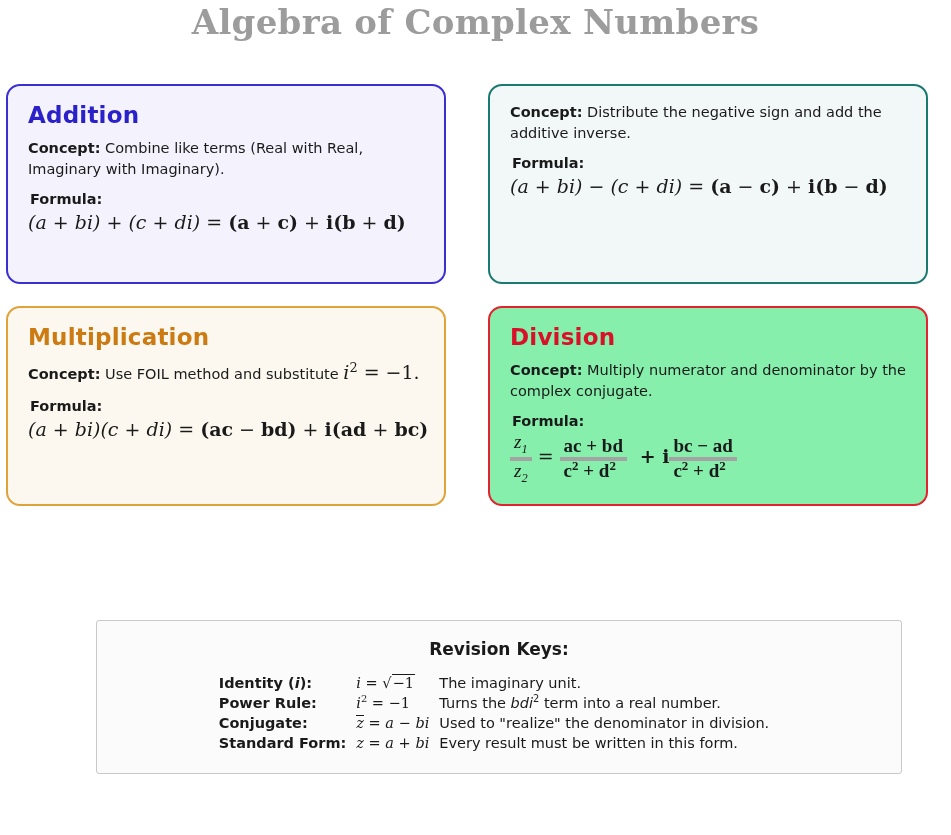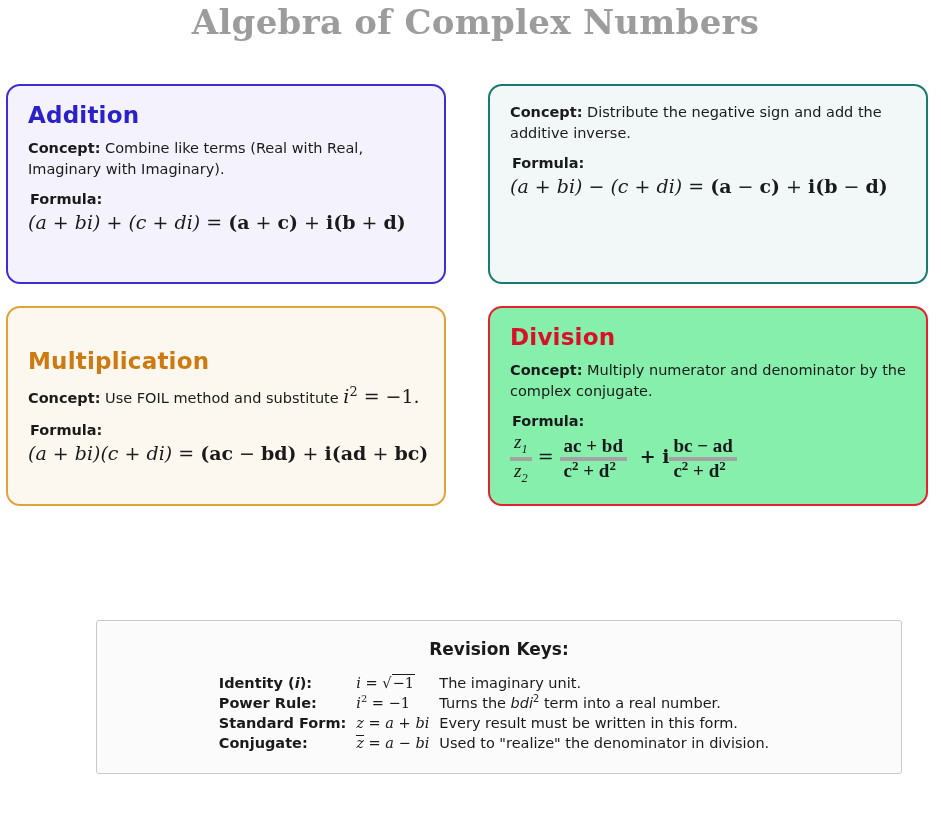--- a/index.html
+++ b/index.html
@@ -94,21 +94,21 @@
   
   .c-add { border-color: #3b2fd4; background: #f4f3fd; min-height: 200px;}
   .c-add .card-title { color: #2a21c9; }
   .c-add.shadowed::after { background: #b9b4ef; }
   
   .c-sub { border-color: #1a7a72; background: #f1f8f7; min-height: 200px;}
   .c-sub .card-title { color: #14706a; }
   .c-sub.shadowed::after { background: #a9cfcb; }
   
   .c-mul { border-color: #e0a33a; background: #fdf8ef; min-height: 200px;}
-  .c-mul .card-title { color: #cc7a12; margin-top: 24px; }
+  .c-mul .card-title { color: #cc7a12; }
   .c-mul.shadowed::after { background: #f0cf94; }
   
   .c-div { border-color: #e3222e; background: #86efac; min-height: 200px;}
   .c-div .card-title { color: #d81028; }
   .c-div.shadowed::after { background: #f3a7ad; }
 
   .frac {
     display: inline-block;
     vertical-align: middle;
     text-align: left;
@@ -229,26 +229,26 @@
         <td class="k-term">Identity (<span class="mi">i</span>):</td>
         <td class="k-sym"><span class="mi">i</span> = <span class="sqrt">√<span class="radicand">−1</span></span></td>
         <td class="k-desc">The imaginary unit.</td>
       </tr>
       <tr>
         <td class="k-term">Power Rule:</td>
         <td class="k-sym"><span class="mi">i</span><sup class="sp">2</sup> = −1</td>
         <td class="k-desc">Turns the <span class="mi">bdi</span><sup class="sp">2</sup> term into a real number.</td>
       </tr>
       <tr>
+        <td class="k-term">Conjugate:</td>
+        <td class="k-sym"><span class="ovl mi">z</span> = <span class="mi">a</span> − <span class="mi">bi</span></td>
+        <td class="k-desc">Used to "realize" the denominator in division.</td>
+      </tr>
+      <tr>
         <td class="k-term">Standard Form:</td>
         <td class="k-sym"><span class="mi">z</span> = <span class="mi">a</span> + <span class="mi">bi</span></td>
         <td class="k-desc">Every result must be written in this form.</td>
       </tr>
-      <tr>
-        <td class="k-term">Conjugate:</td>
-        <td class="k-sym"><span class="ovl mi">z</span> = <span class="mi">a</span> − <span class="mi">bi</span></td>
-        <td class="k-desc">Used to "realize" the denominator in division.</td>
-      </tr>
     </tbody>
       </table>
   </div>
 
 </div>
 
 </body></html>

